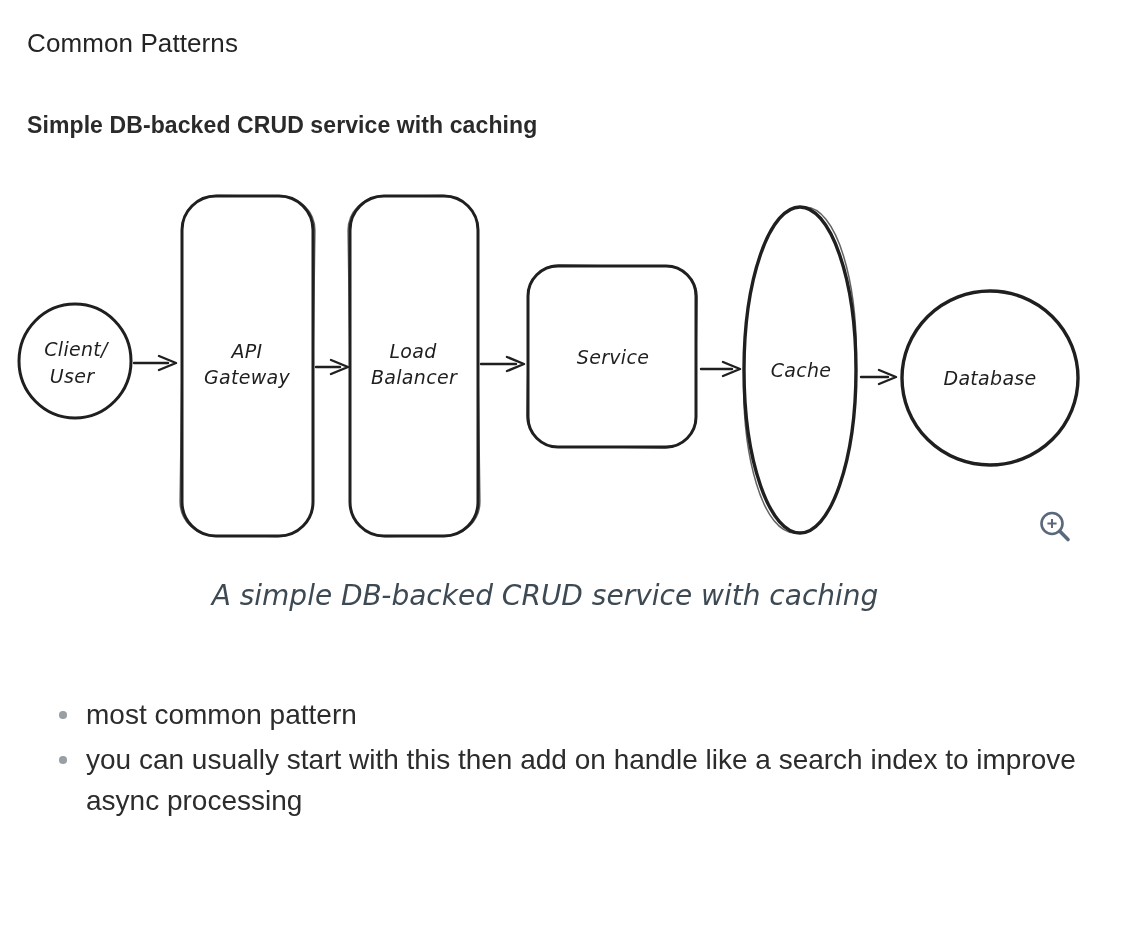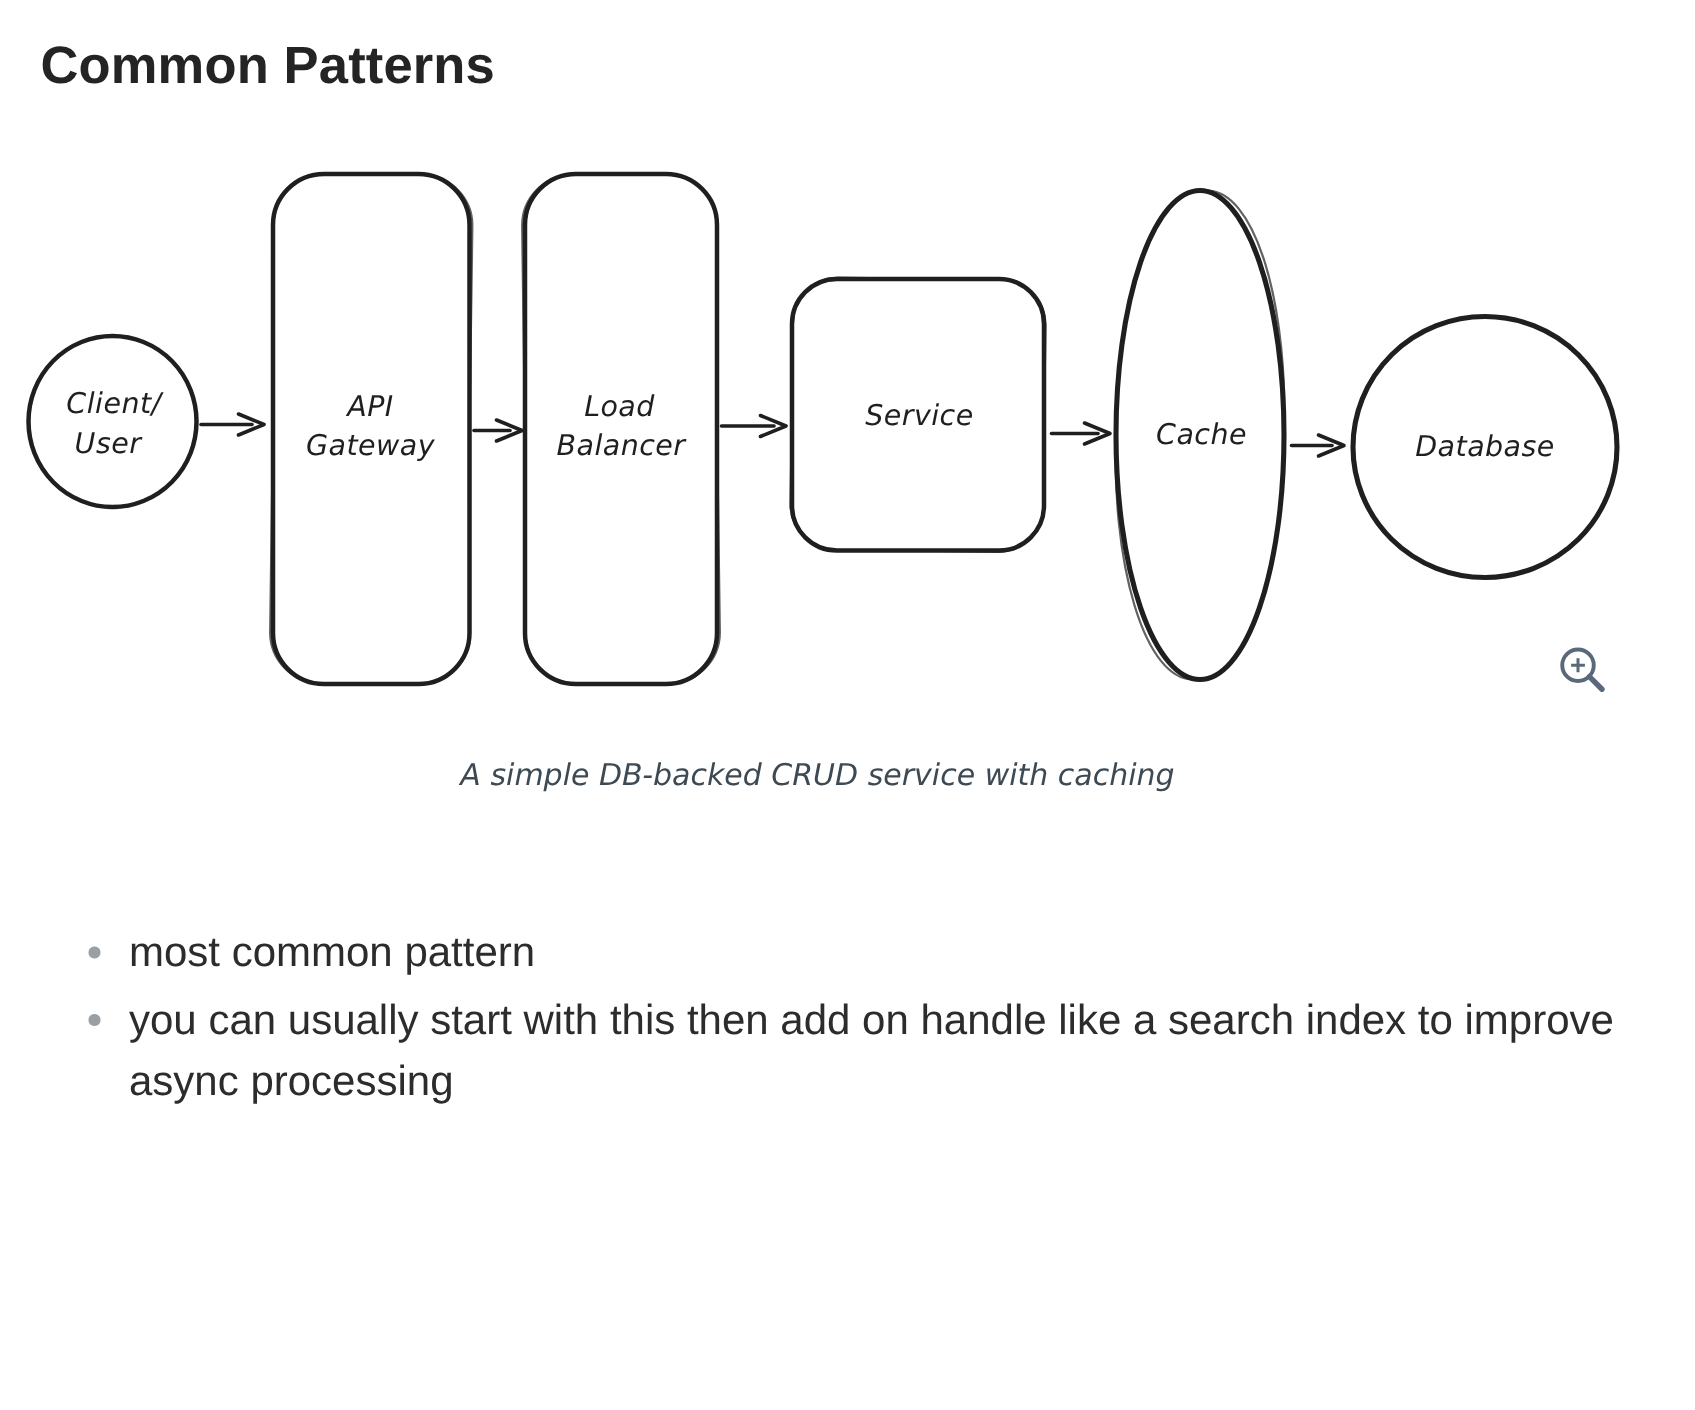--- a/index.html
+++ b/index.html
@@ -11,23 +11,23 @@
     background: #ffffff;
     font-family: "Liberation Sans", sans-serif;
   }
   .page {
     position: relative;
     width: 1130px;
     height: 940px;
   }
   h1.page-title {
     margin: 28px 0 0 27px;
-    font-size: 35px;
+    font-size: 26px;
     line-height: 31px;
-    font-weight: 700;
+    font-weight: 400;
     color: #242424;
     letter-spacing: 0.1px;
   }
   h2.section-heading {
     margin: 52px 0 0 27px;
     font-size: 23px;
     line-height: 28px;
     font-weight: 700;
     color: #2a2a2a;
     letter-spacing: 0.1px;
@@ -75,21 +75,21 @@
     width: 42px;
     height: 44px;
     cursor: pointer;
   }
   figcaption.caption {
     display: block;
     margin-top: 21px;
     width: 1090px;
     text-align: center;
     font-family: "DejaVu Sans", sans-serif;
-    font-size: 20px;
+    font-size: 28px;
     line-height: 28px;
     color: #3d4a54;
   }
   ul.notes-list {
     list-style: none;
     margin: 84px 0 0 0;
     padding: 0 0 0 86px;
     width: 990px;
   }
   ul.notes-list li {
@@ -118,20 +118,21 @@
     cursor: pointer;
   }
 </style>
 </head>
 <body>
 
 <div class="page">
 
   <h1 class="page-title">Common Patterns</h1>
 
+  <h2 class="section-heading">Simple DB-backed CRUD service with caching</h2>
 
   <figure class="figure">
     <div>
       <svg class="diagram-canvas" width="1090" height="380" viewBox="0 0 1090 380">
 
         <g class="node">
           <ellipse class="ghost" cx="75" cy="180" rx="56" ry="57" transform="rotate(7 75 180)"></ellipse>
           <ellipse class="shape" cx="75" cy="180" rx="56" ry="57"></ellipse>
           <text class="lbl" x="76" y="169">Client/</text>
           <text class="lbl" x="72" y="196">User</text>

